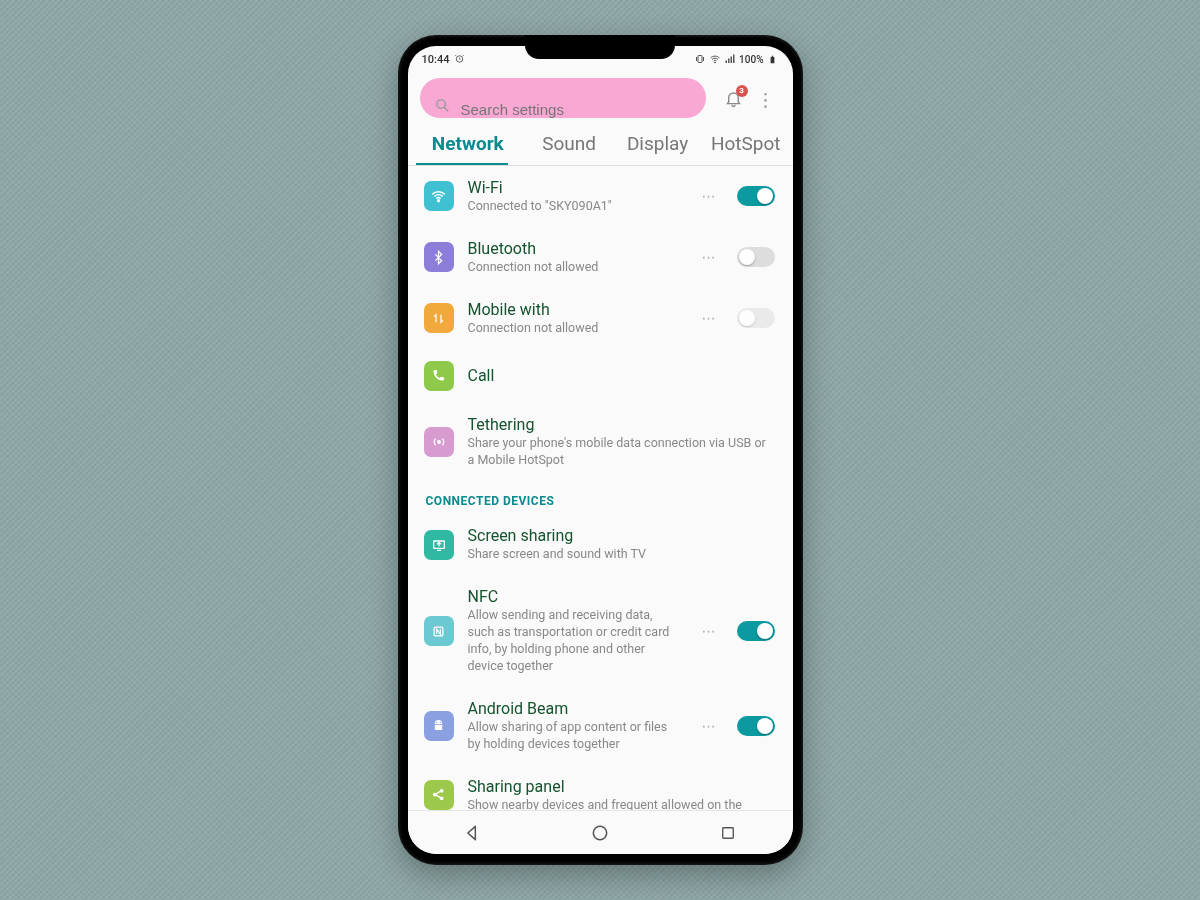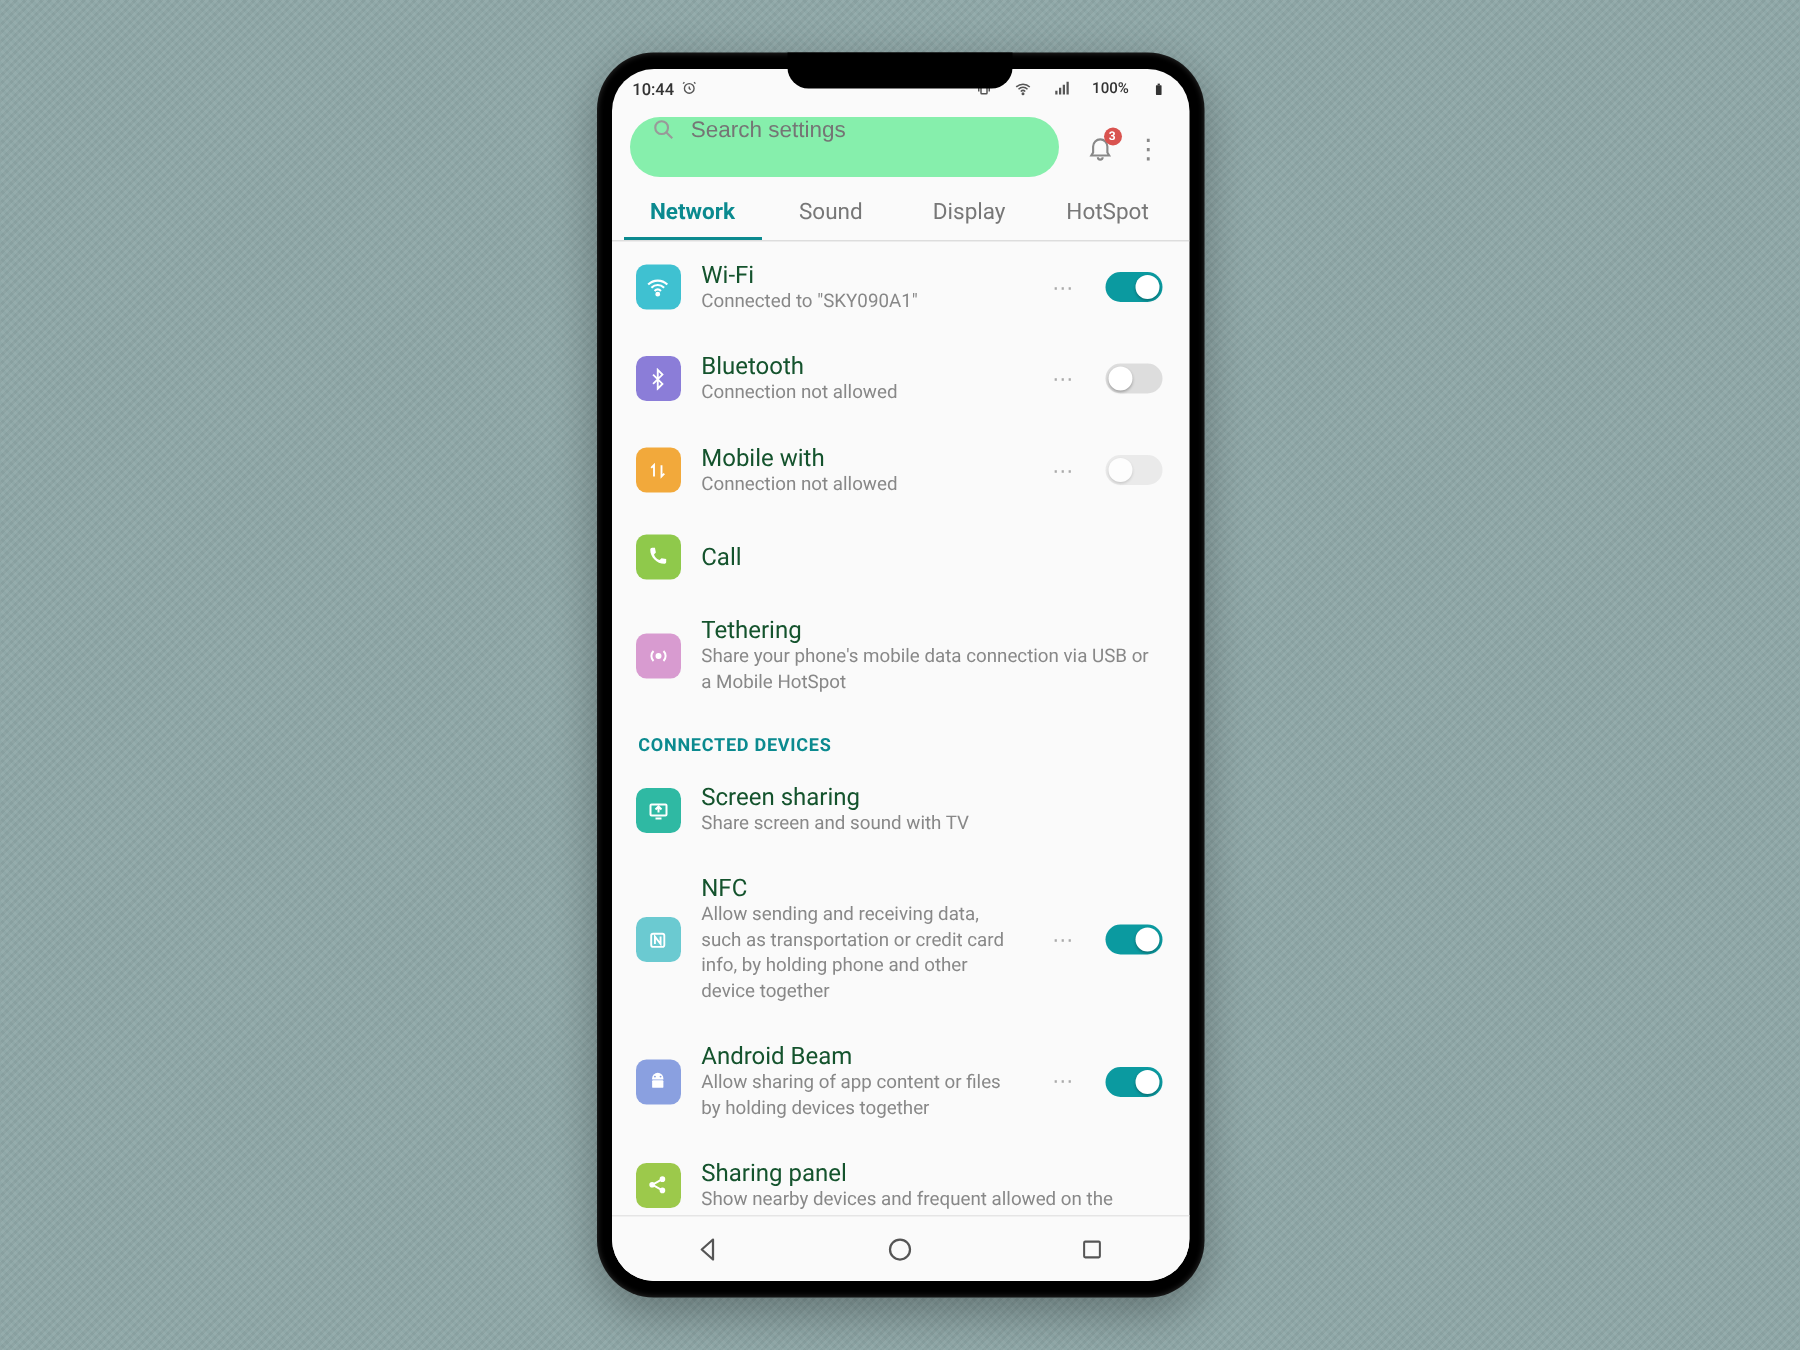--- a/index.html
+++ b/index.html
@@ -33,26 +33,26 @@
     position: absolute; top: 0; left: 50%; transform: translateX(-50%);
     width: 150px; height: 24px; background: #000;
     border-bottom-left-radius: 14px; border-bottom-right-radius: 14px;
     z-index: 10;
   }
   .statusbar {
     height: 26px; display: flex; justify-content: space-between; align-items: center;
     padding: 0 14px; font-size: 11px; color: #333; font-weight: 500;
   }
   .statusbar .left { display: flex; align-items: flex-start; gap: 4px; }
-  .statusbar .right { display: flex; align-items: center; gap: 14px; }
+  .statusbar .right { display: flex; align-items: center; gap: 3px; }
   .sb-ico { width: 12px; height: 12px; display:inline-flex; align-items:center; justify-content:center;}
   .searchbar {
     margin: 6px 12px 4px; height: 40px;
-    background: #86efac; border-radius: 20px;
-    display: flex; align-items: flex-start; padding: 0 14px; gap: 10px;
+    background: #f9a8d4; border-radius: 20px;
+    display: flex; align-items: flex-end; padding: 0 14px; gap: 10px;
     color: #888;
   }
   .searchbar input {
     border: none; background: transparent; flex: 1; font-size: 15px; color: #555;
     outline: none;
   }
   .header-actions { display:flex; align-items:center; gap: 14px; padding: 0 18px 0 6px; margin-top:6px;}
   .header-row { display:flex; align-items:center; }
   .header-row .searchbar { flex:1; }
   .bell { position: relative; color:#888;}
@@ -61,22 +61,22 @@
     background:#d9534f; color:#fff; font-size:8px; font-weight:700;
     width:12px; height:12px; border-radius:50%;
     display:flex; align-items:center; justify-content:center;
   }
   .kebab { color:#888; font-size:18px; line-height:1;}
   .tabs {
     display:flex; border-bottom: 1px solid #ddd;
     padding: 0 8px;
   }
   .tab {
-    flex:1; text-align:center; padding: 10px 4px 8px;
-    font-size: 15px; color:#777;
+    flex:1; text-align:right; padding: 10px 4px 8px;
+    font-size: 19px; color:#777;
     border-bottom: 2px solid transparent;
     cursor:pointer;
   }
   .tab.active { color:#0b8a8f; font-weight:700; border-bottom-color:#0b8a8f;}
   .list { flex:1; overflow-y:auto; }
   .row {
     display:flex; align-items:center; padding: 12px 18px 12px 16px;
     gap: 14px;
   }
   .row + .row { border-top: 0; }

